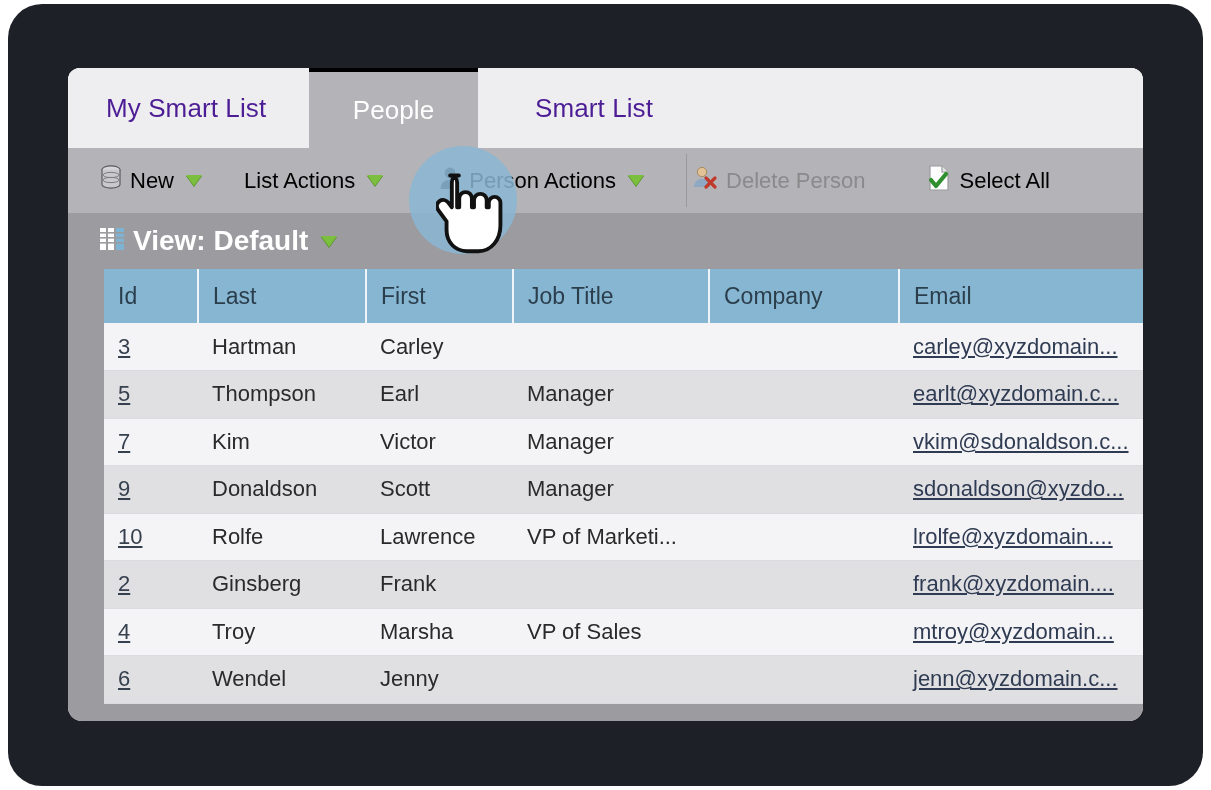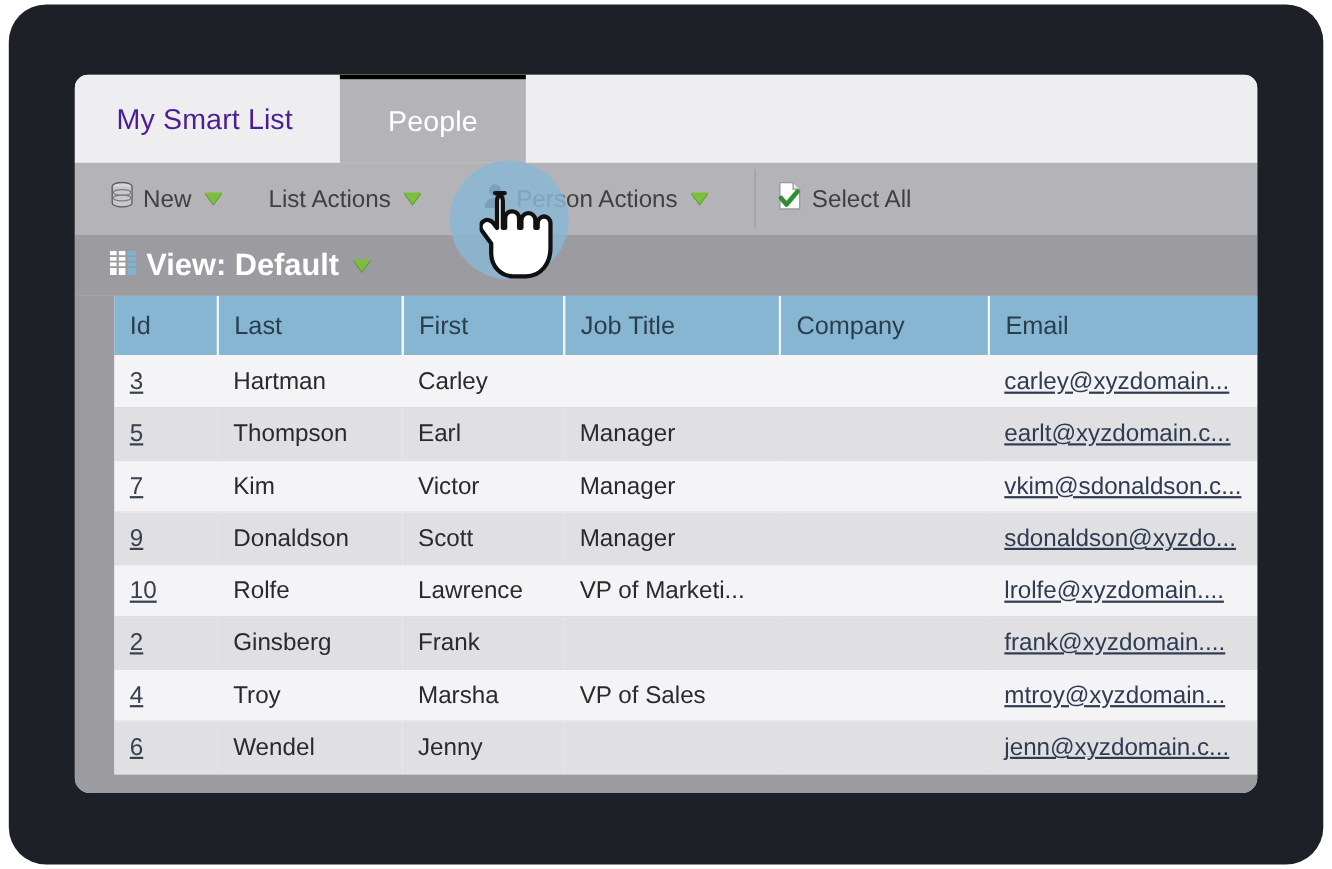--- a/index.html
+++ b/index.html
@@ -94,21 +94,21 @@
     background: #b4b4b8;
     display: flex;
     align-items: center;
     position: relative;
   }
   .tool-btn {
     display: flex;
     align-items: center;
     gap: 8px;
     font-size: 22px;
-    color: #404040;
+    color: #000000;
     white-space: nowrap;
   }
   .tool-btn.disabled { color: #8a8a8d; }
   .tb-caret {
     width: 0; height: 0;
     border-left: 8px solid transparent;
     border-right: 8px solid transparent;
     border-top: 11px solid #7cbf3f;
     margin-left: 4px;
     filter: drop-shadow(0 1px 0 #4d8a1f);
@@ -205,20 +205,23 @@
   <div id="tab-bar">
 
     <div class="tab first">
       <span class="tab-label">My Smart List</span>
     </div>
 
     <div class="tab mid active">
       <span class="tab-label">People</span>
     </div>
 
+    <div class="tab last">
+      <span class="tab-label">Smart List</span>
+    </div>
 
     <div id="tab-spacer"></div>
   </div>
 
   <div id="click-ripple"></div>
   <svg id="hand-cursor" viewBox="0 0 36 46">
     <path d="M12 2 c2.4 0 4 1.8 4 4 v14 h1.2 v-5 c0-2 1.6-3.6 3.6-3.6 c2 0 3.6 1.6 3.6 3.6 v5 h1.2 v-4
              c0-2 1.6-3.6 3.6-3.6 c2 0 3.6 1.6 3.6 3.6 v4 h1.2 v-2.6 c0-1.8 1.5-3.3 3.3-3.3
              c1.8 0 3.3 1.5 3.3 3.3 v13 c0 8-5 14.6-12.6 14.6 h-6.4 C15 45 10 40 10 33 v-5
              l-4.8-6.5 c-1.2-1.7-0.8-3.9 0.8-5 c1.6-1.1 3.8-0.7 5 0.9 L13 20 V6 c0-2.2 1.6-4 4-4 z" transform="scale(0.88) translate(-4,0)" fill="#ffffff" stroke="#111111" stroke-width="2.2" stroke-linejoin="round"></path>
@@ -250,20 +253,30 @@
           <circle cx="11" cy="7" r="5.4" fill="#2b2b2b"></circle>
           <path d="M1.6 23 c0-6 4.2-9.2 9.4-9.2 s9.4 3.2 9.4 9.2 z" fill="#2b2b2b"></path>
         </svg>
       </span>
       <span>Person Actions</span>
       <span class="tb-caret"></span>
     </div>
 
     <div id="toolbar-divider"></div>
 
+    <div class="tool-btn disabled" style="margin-left:48px;">
+      <span class="icon">
+        <svg width="26" height="26" viewBox="0 0 26 26">
+          <circle cx="10" cy="7" r="4.6" fill="#e3c396" stroke="#a88b5c" stroke-width="1"></circle>
+          <path d="M2 22 c0-5.4 3.6-8 8-8 s8 2.6 8 8 z" fill="#8fa8c4" stroke="#5e7siete" stroke-width="0"></path>
+          <path d="M14 13 l9 9 M23 13 l-9 9" stroke="#c0392b" stroke-width="3.2" stroke-linecap="round"></path>
+        </svg>
+      </span>
+      <span>Delete Person</span>
+    </div>
 
     <div class="tool-btn" style="margin-left:62px;">
       <span class="icon">
         <svg width="24" height="26" viewBox="0 0 24 26">
           <path d="M3 1 h12 l6 6 v18 H3 z" fill="#fdfdfd" stroke="#9a9a9e" stroke-width="1.2"></path>
           <path d="M15 1 v6 h6" fill="#e6e6e8" stroke="#9a9a9e" stroke-width="1.2"></path>
           <path d="M4 15 l5 6 l10 -12" stroke="#2f8f2f" stroke-width="4.2" fill="none" stroke-linecap="round" stroke-linejoin="round"></path>
         </svg>
       </span>
       <span>Select All</span>

